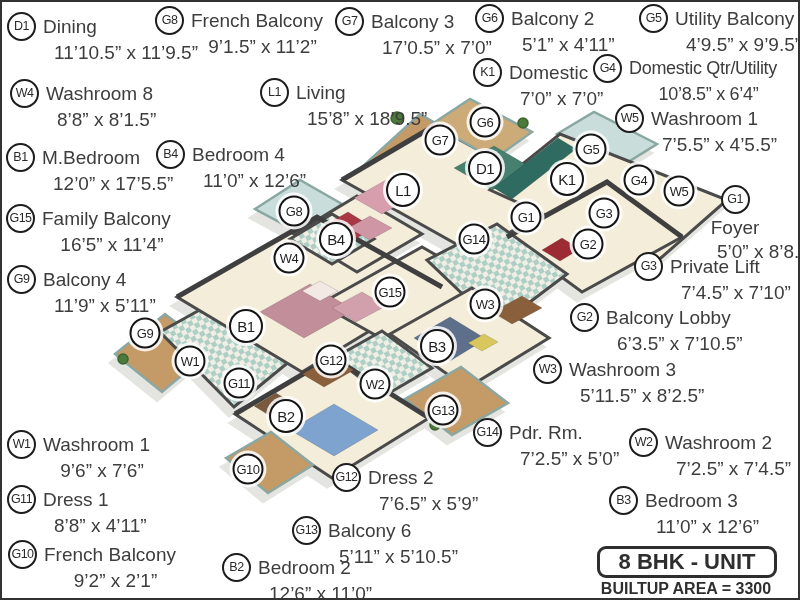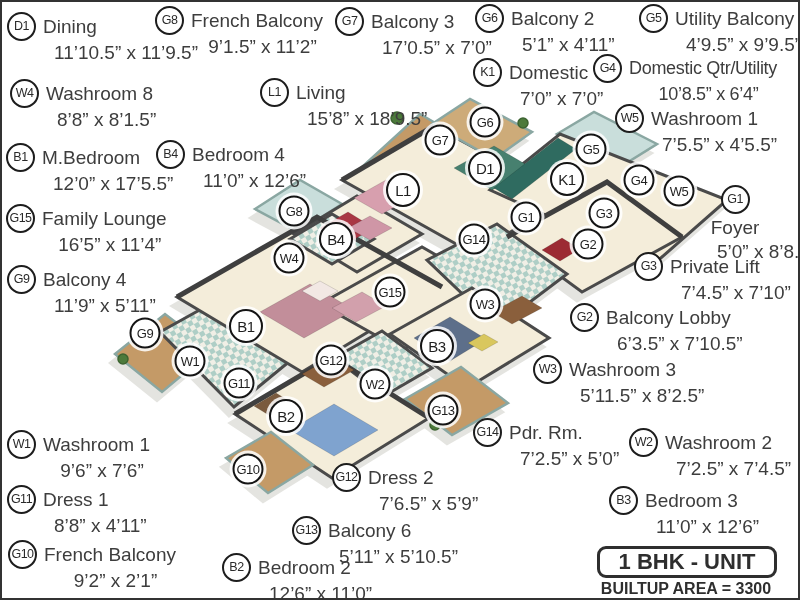--- a/index.html
+++ b/index.html
@@ -215,21 +215,21 @@
   <div class="label" style="left:154px;top:138px">
     <div class="lrow">
         <span class="badge">B4</span>
         <span>Bedroom 4</span>
       </div>
     <div class="ldims">11’0” x 12’6”</div>
   </div>
   <div class="label" style="left:4px;top:202px">
     <div class="lrow">
         <span class="badge">G15</span>
-        <span>Family Lounge</span>
+        <span>Family Balcony</span>
       </div>
     <div class="ldims">16’5” x 11’4”</div>
   </div>
   <div class="label stack" style="left:668px;top:183px;width:130px">
     <div class="lrow">
         <span class="badge">G1</span>
         <span>Foyer</span>
       </div>
     <div class="ldims">5’0” x 8’8.5”</div>
   </div>
@@ -318,16 +318,16 @@
     <div class="ldims">12’6” x 11’0”</div>
   </div>
   <div class="label" style="left:6px;top:538px">
     <div class="lrow">
         <span class="badge">G10</span>
         <span>French Balcony</span>
       </div>
     <div class="ldims">9’2” x 2’1”</div>
   </div>
 
-  <div class="unit-badge">1 BHK - UNIT</div>
+  <div class="unit-badge">8 BHK - UNIT</div>
   <div class="builtup">BUILTUP AREA = 3300 SQ.FT.</div>
 
 </div>
 
 </body></html>

